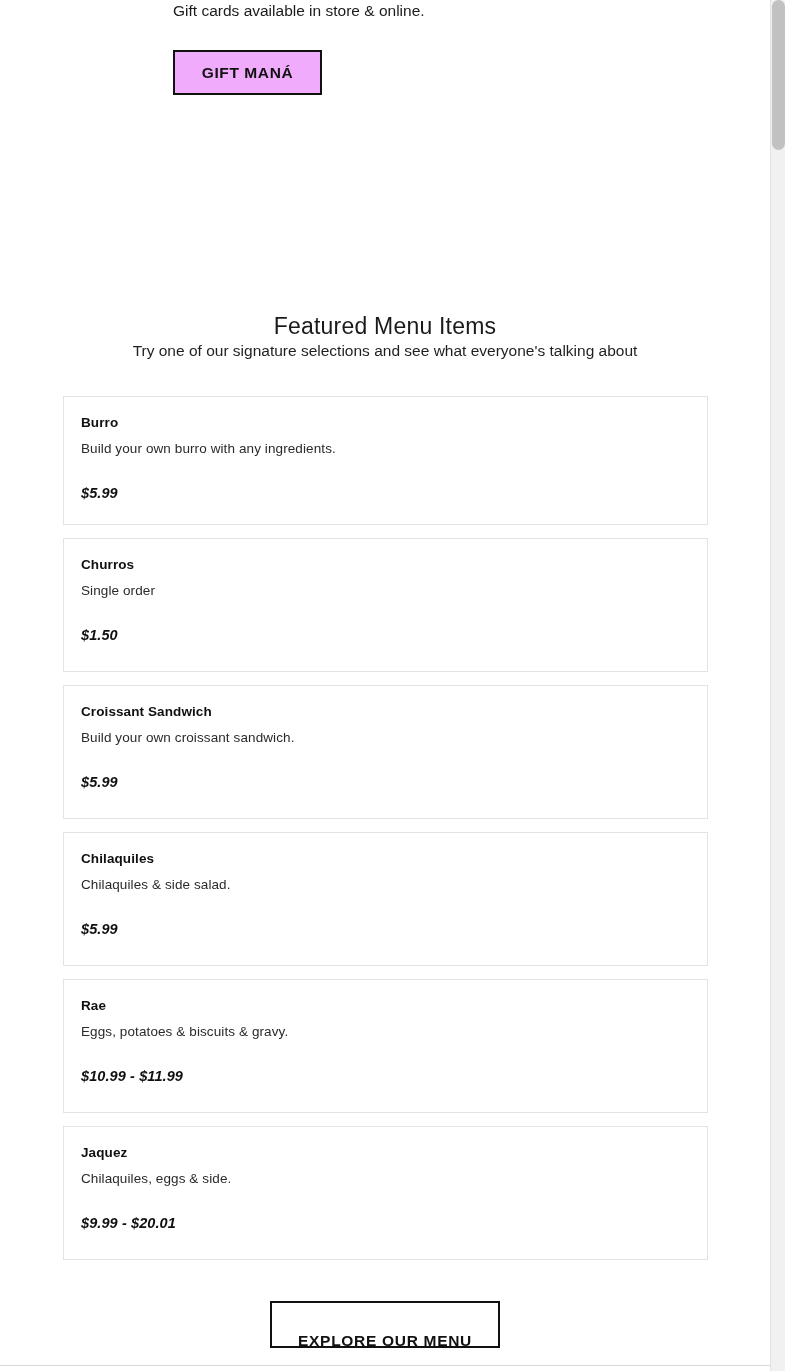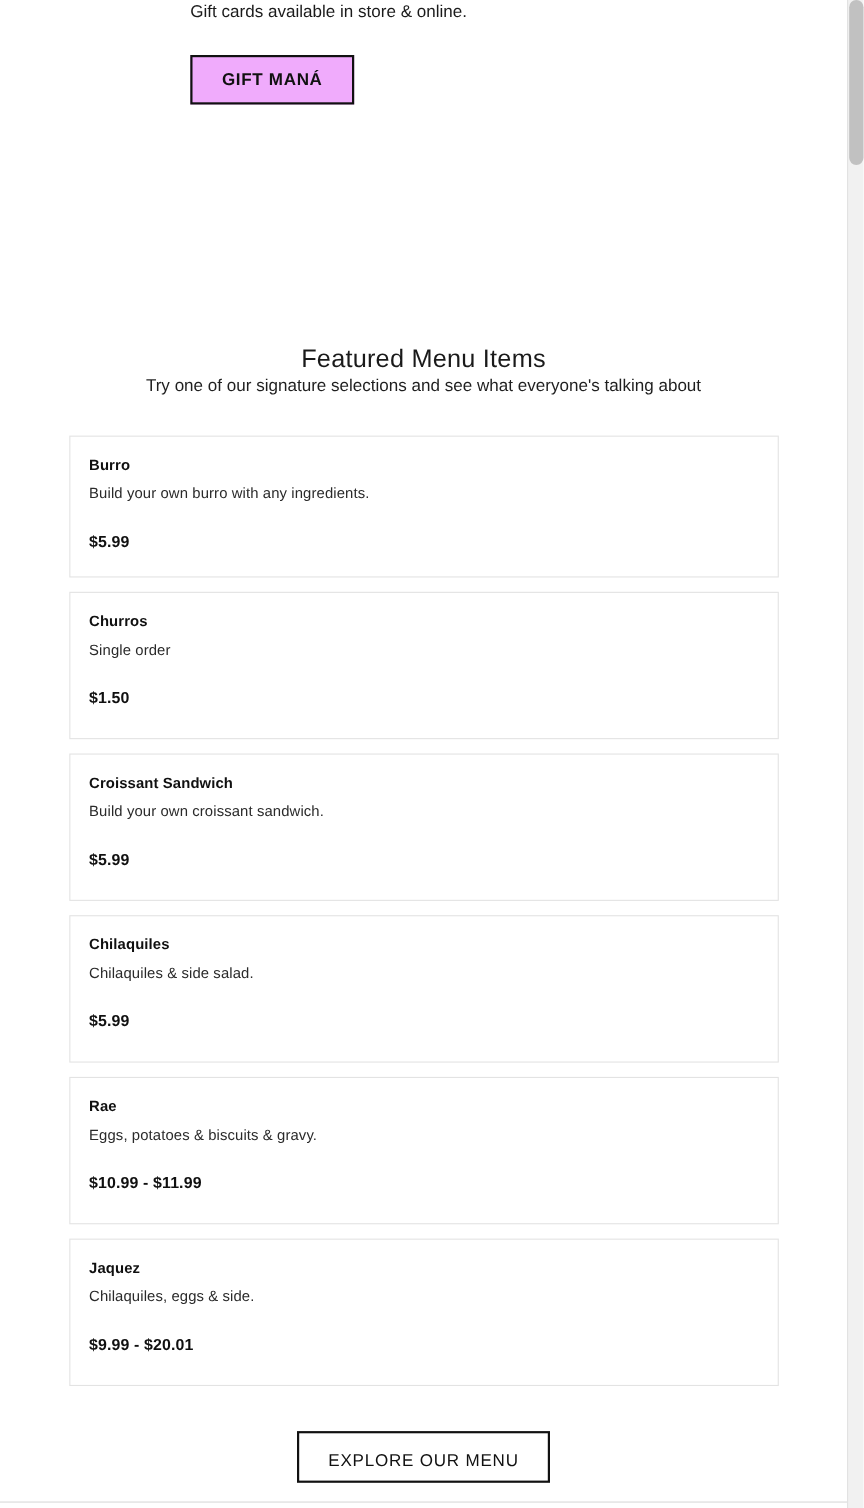--- a/index.html
+++ b/index.html
@@ -140,20 +140,21 @@
     line-height: 18px;
     margin-top: 8px;
     letter-spacing: 0.1px;
   }
   .menu-card .item-price {
     font-size: 14.5px;
     font-weight: bold;
     color: #101010;
     margin-top: 27px;
     letter-spacing: 0.1px;
+    font-style: italic;
   }
 
   
   .h-129 { height: 129px; }
   .h-134 { height: 134px; }
 
   
   .explore-wrap {
     position: absolute;
     top: 1301px;
@@ -163,26 +164,26 @@
   }
   .explore-btn {
     display: inline-block;
     width: 230px;
     height: 47px;
     line-height: 43px;
     border: 2px solid #111111;
     background: #ffffff;
     color: #111111;
     font-size: 15.5px;
-    font-weight: normal;
+    font-weight: bold;
     letter-spacing: 0.7px;
     text-align: center;
     cursor: pointer;
     font-family: "Liberation Sans", sans-serif;
-    padding: 4px;
+    padding: 16px;
   }
 </style>
 </head>
 <body>
 
 <div class="page">
 
   <section class="giftcard-section">
     <div class="giftcard-text">Gift cards available in store &amp; online.</div>
     <button class="giftcard-btn">GIFT MANÁ</button>

